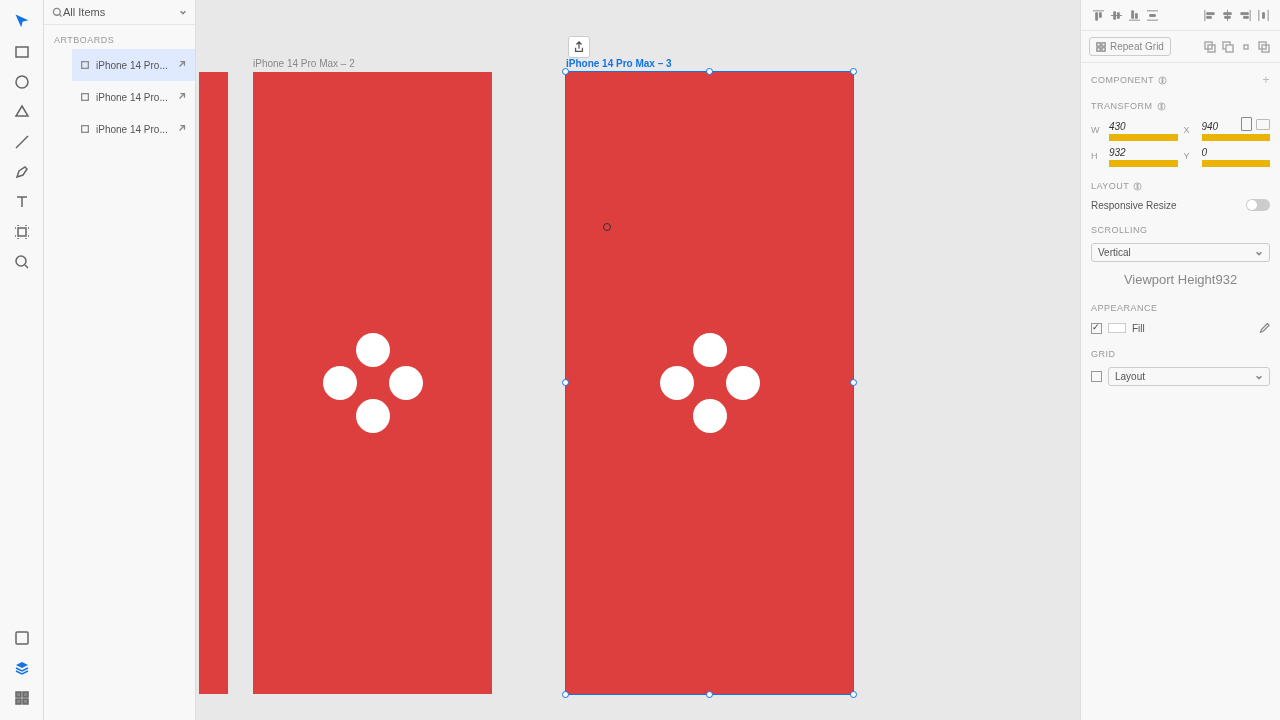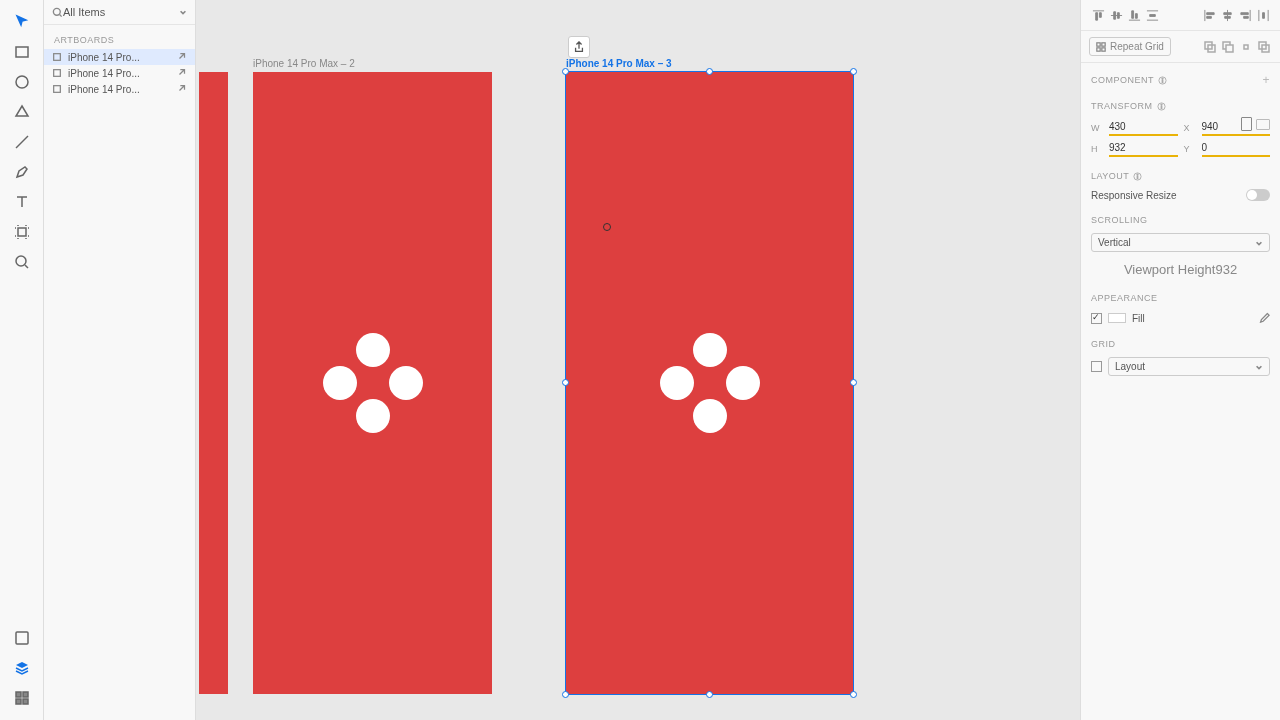--- a/index.html
+++ b/index.html
@@ -10,21 +10,21 @@
 .tool.active svg { stroke: #1473e6; fill: #1473e6; }
 .toolbar-bottom { margin-top: auto; margin-bottom: 8px; display: flex; flex-direction: column; gap: 2px; align-items: center; }
 .toolbar-bottom .tool.active svg { fill: #1473e6; stroke: none; }
 
 .layers-panel { width: 152px; background: #f8f8f8; border-right: 1px solid #ddd; display: flex; flex-direction: column; }
 .search-row { display: flex; align-items: flex-end; padding: 6px 8px; border-bottom: 1px solid #e5e5e5; }
 .search-row svg { width: 11px; height: 11px; stroke: #888; fill: none; stroke-width: 2; }
 .search-dd { flex: 1; font-size: 11px; color: #555; display: flex; align-items: center; justify-content: space-between; }
 .search-dd svg { width: 8px; height: 8px; }
 .artboards-hdr { font-size: 9px; color: #999; letter-spacing: 0.5px; padding: 10px 10px 4px; }
-.ab-item { display: flex; align-items: center; padding: 2px 8px; gap: 6px; font-size: 10px; color: #555; }
+.ab-item { display: flex; align-items: center; padding: 10px 8px; gap: 6px; font-size: 10px; color: #555; margin-left: 28px; }
 .ab-item.sel { background: #dfeafe; }
 .ab-item svg { width: 10px; height: 10px; stroke: #888; fill: none; stroke-width: 1.5; }
 .ab-item .name { flex: 1; white-space: nowrap; overflow: hidden; text-overflow: ellipsis; }
 .ab-item .ext svg { width: 10px; height: 10px; stroke: #888; }
 
 .canvas { flex: 1; position: relative; background: #e8e8e8; overflow: hidden; }
 .artboard { position: absolute; background: #dd3f3f; }
 .ab-label { position: absolute; top: -14px; left: 0; font-size: 10px; color: #888; white-space: nowrap; }
 .ab-label.sel { color: #1473e6; font-weight: bold; }
 .selected-outline { outline: 1px solid #1473e6; }
@@ -49,21 +49,21 @@
 .repeat-btn { border: 1px solid #ccc; border-radius: 3px; padding: 3px 6px; font-size: 10px; color: #888; display: flex; align-items: center; gap: 4px; }
 .repeat-btn svg { width: 10px; height: 10px; stroke: #888; fill: none; stroke-width: 1.5; }
 .mini-icons { display: flex; gap: 2px; margin-left: auto; }
 .mini-icons .mini { width: 16px; height: 16px; display: flex; align-items: center; justify-content: center; }
 .mini svg { width: 12px; height: 12px; stroke: #aaa; fill: none; stroke-width: 1.5; }
 .section-hdr { font-size: 9px; color: #999; letter-spacing: 0.5px; padding: 10px 10px 4px; display: flex; align-items: center; gap: 4px; }
 .section-hdr .plus { margin-left: auto; color: #bbb; font-size: 12px; }
 .section-hdr svg { width: 9px; height: 9px; stroke: #aaa; fill: #aaa; }
 .transform-grid { display: grid; grid-template-columns: 12px 1fr 12px 1fr; gap: 4px 6px; padding: 4px 10px; align-items: center; }
 .transform-grid .lbl { font-size: 9px; color: #999; }
-.transform-grid input { width: 100%; border: none; border-bottom: 2px solid #eab308; background: transparent; font-size: 10px; padding: 2px 0; color: #333; }
+.transform-grid input { width: 100%; border: none; border-bottom: 7px solid #eab308; background: transparent; font-size: 10px; padding: 2px 0; color: #333; font-style: italic; }
 .row { display: flex; align-items: center; padding: 4px 10px; gap: 6px; }
 .toggle { width: 24px; height: 12px; background: #ccc; border-radius: 6px; position: relative; margin-left: auto; }
 .toggle::after { content: ''; position: absolute; width: 10px; height: 10px; background: #fff; border-radius: 50%; top: 1px; left: 1px; }
 .dd { border: 1px solid #ccc; border-radius: 3px; padding: 3px 6px; display: flex; align-items: center; justify-content: space-between; flex: 1; font-size: 10px; gap: 44px; }
 .dd svg { width: 8px; height: 8px; stroke: #888; fill: none; stroke-width: 2; }
 .vh-row { display: flex; justify-content: center; padding: 6px 10px; font-size: 13px; color: #888; }
 .chk { width: 11px; height: 11px; border: 1px solid #999; position: relative; }
 .chk.on::after { content: '✓'; position: absolute; font-size: 9px; top: -2px; left: 0; color: #333; }
 .swatch { width: 18px; height: 10px; border: 1px solid #ccc; background: #fff; }
 .eyedrop { margin-left: auto; }

